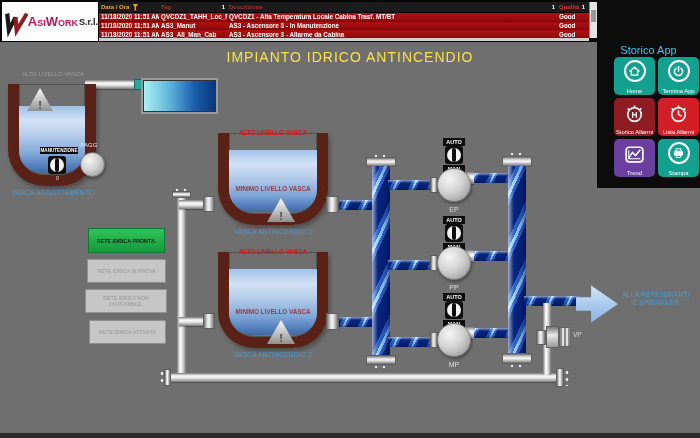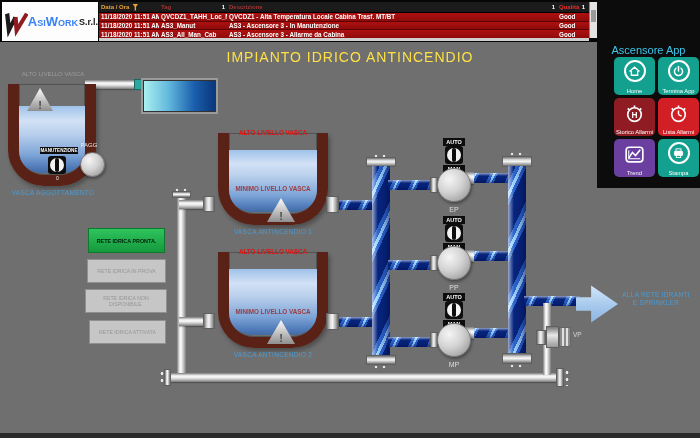--- a/index.html
+++ b/index.html
@@ -3,21 +3,21 @@
 <meta charset="utf-8">
 <style>
   html,body{margin:0;padding:0;}
   body{width:700px;height:438px;position:relative;overflow:hidden;background:#6f6f6f;
        font-family:"Liberation Sans", sans-serif;-webkit-font-smoothing:antialiased;}
   .abs{position:absolute;}
 
   
   .topbar{left:0;top:0;width:700px;height:42px;background:#060606;}
   .logo-box{left:2px;top:2px;width:96px;height:39px;background:#fdfdfd;display:flex;align-items:center;padding-left:2px;box-sizing:border-box;}
-  .brand{font-variant:small-caps;font-weight:bold;font-size:13px;color:#3b82f6;letter-spacing:0;}
+  .brand{font-variant:small-caps;font-weight:bold;font-size:13px;color:#be185d;letter-spacing:0;}
   .brand-suffix{font-size:9px;font-weight:bold;color:#181818;margin-left:1px;}
 
   
   .altable{left:99px;top:2px;width:490px;height:36px;background:#141414;}
   .al-head{display:grid;grid-template-columns:60px 68px 330px 30px;height:10px;background:#1b1b1b;border-bottom:1px solid #000;}
   .al-head .cell{font-size:6px;font-weight:bold;display:flex;align-items:center;padding:0 2px;white-space:nowrap;overflow:hidden;}
   .c-date{color:#e8a33d;}
   .c-tag,.c-desc{color:#a33434;}
   .c-qual{color:#e03030;}
   .funnel{width:6px;height:7px;margin-left:3px;background:#e8a33d;clip-path:polygon(0 0,100% 0,62% 45%,62% 100%,38% 100%,38% 45%);}
@@ -157,21 +157,21 @@
     <div class="vthumb"></div>
   </div>
 <div class="abs hscroll"></div>
 
 <div class="abs clock">
   <div class="clock-time">11:51:20</div>
   <div class="clock-date">18/11/2020</div>
 </div>
 
 <div class="abs sidepanel"></div>
-<div class="abs side-title">Ascensore App</div>
+<div class="abs side-title">Storico App</div>
 
 <div class="abs btn-grid">
   <div class="appbtn teal">
     <span class="ring">
       <svg class="icon-svg" width="15" height="15" viewBox="0 0 24 24">
           <path d="M4 12 L12 5 L20 12 M7 11v7h10v-7" stroke="#fff" stroke-width="2.2" fill="none"></path>
         </svg>
     </span>
     <span class="blabel">Home</span>
   </div>

